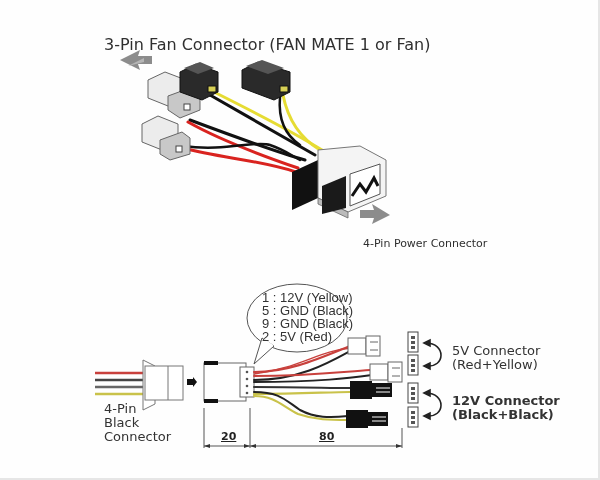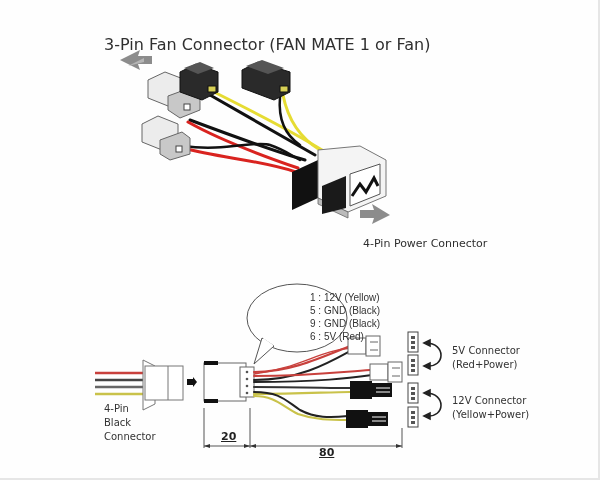--- a/index.html
+++ b/index.html
@@ -10,30 +10,30 @@
       position: relative;
     }
     .frame {
       position: absolute; left: 0; top: 0; width: 598px; height: 478px;
       border-right: 2px solid #e6e6e6; border-bottom: 2px solid #e6e6e6;
       background: #fefefe;
     }
     .lbl { position: absolute; color: #333; font-size: 11px; white-space: nowrap; }
     .title-top { left: 104px; top: 35px; font-size: 16px; color: #2f2f2f; }
     .title-4pin { left: 331px; top: 237px; font-size: 11px; color: #2f2f2f; margin-left: 32px; }
-    .pin-list { position: absolute; left: 262px; top: 291px; font-size: 10px; line-height: 13px; color: #333; font-family: "Liberation Sans Narrow","Liberation Sans", sans-serif; margin-left: 48px; }
+    .pin-list { position: absolute; left: 262px; top: 291px; font-size: 13px; line-height: 13px; color: #333; font-family: "Liberation Sans Narrow","Liberation Sans", sans-serif; }
     .pin-list div { white-space: nowrap; }
-    .side-lbl { font-size: 10px; line-height: 14px; color: #333; }
+    .side-lbl { font-size: 13px; line-height: 14px; color: #333; }
     .side-lbl div { white-space: nowrap; }
     .l-4pin { left: 104px; top: 402px; }
     .l-5v { left: 452px; top: 344px; }
-    .l-12v { left: 452px; top: 394px; }
+    .l-12v { left: 452px; top: 394px; font-weight: bold; }
     .dim { font-weight: bold; font-size: 11px; color: #222; text-decoration: underline; }
     .d20 { left: 221px; top: 430px; }
-    .d80 { left: 319px; top: 446px; }
+    .d80 { left: 319px; top: 430px; }
     svg { position: absolute; left: 0; top: 0; }
   </style>
 </head>
 <body>
 
 <div class="frame"></div>
 
 <svg width="600" height="480">
 
   <g>
@@ -205,33 +205,33 @@
     <polygon points="250,446 244,444 244,448" stroke="none"></polygon>
     <polygon points="250,446 256,444 256,448" stroke="none"></polygon>
     <polygon points="402,446 396,444 396,448" stroke="none"></polygon>
   </g>
 </svg>
 
 <div class="pin-list">
   <div>1 : 12V (Yellow)</div>
   <div>5 : GND (Black)</div>
   <div>9 : GND (Black)</div>
-  <div>6 :  5V (Red)</div>
+  <div>2 :  5V (Red)</div>
 </div>
 
 <div class="lbl side-lbl l-4pin">
   <div>4-Pin</div>
   <div>Black</div>
   <div>Connector</div>
 </div>
 
 <div class="lbl side-lbl l-5v">
   <div>5V Connector</div>
-  <div>(Red+Power)</div>
+  <div>(Red+Yellow)</div>
 </div>
 
 <div class="lbl side-lbl l-12v">
   <div>12V Connector</div>
-  <div>(Yellow+Power)</div>
+  <div>(Black+Black)</div>
 </div>
 
 <div class="lbl dim d20">20</div>
 <div class="lbl dim d80">80</div>
 
 </body></html>

